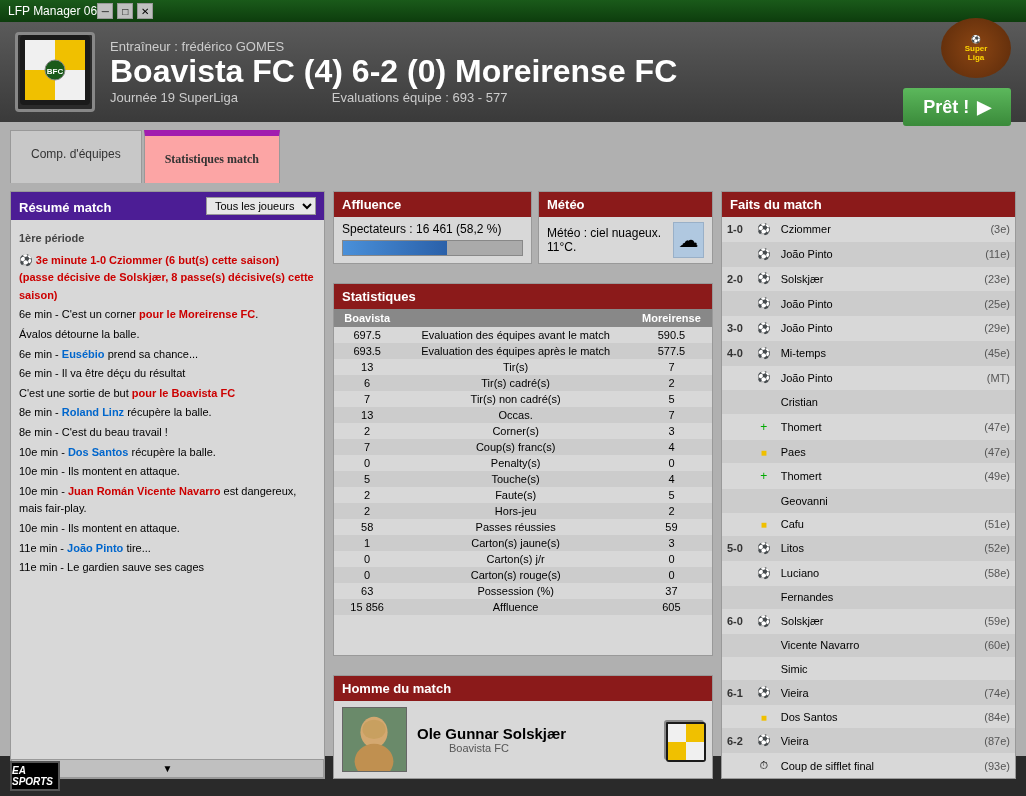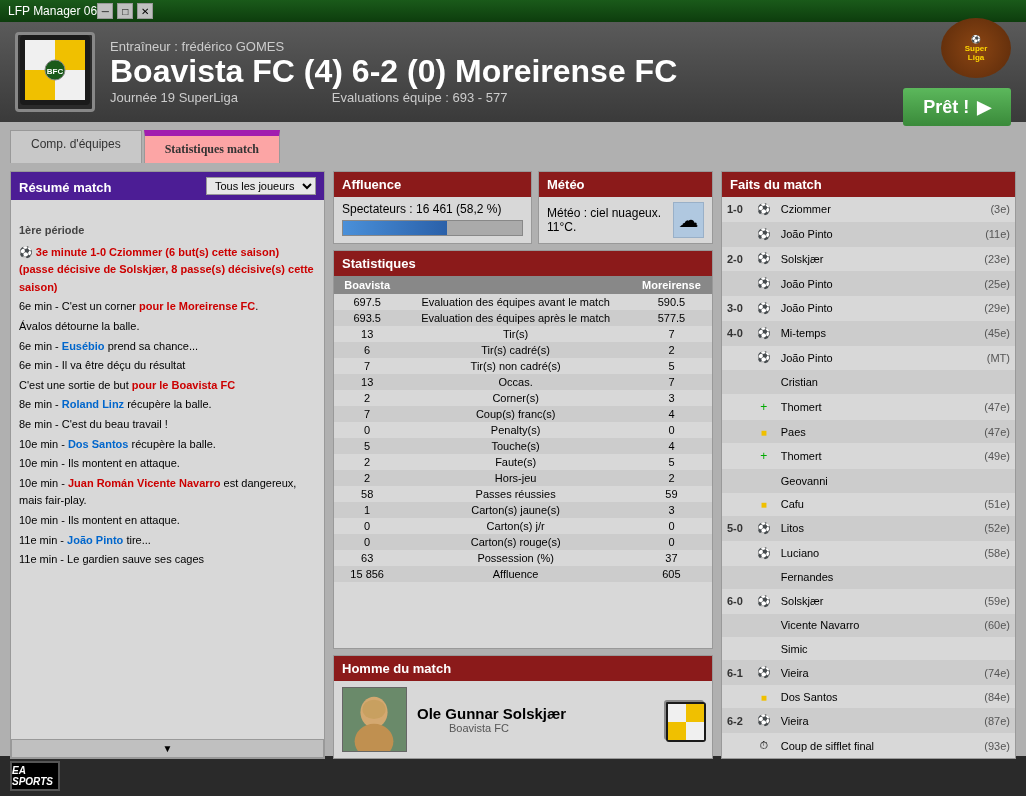--- a/index.html
+++ b/index.html
@@ -87,21 +87,21 @@
       height: calc(796px - 22px - 100px - 40px);
     }
 
     
     #tabs {
       display: flex;
       gap: 2px;
       margin-bottom: 8px;
     }
     .tab {
-      padding: 6px 20px;
+      padding: 16px 20px;
       background: #c8c8c8;
       border: 1px solid #999;
       border-bottom: none;
       cursor: pointer;
       font-size: 12px;
       color: #333;
     }
     .tab.active {
       background: #fca5a5;
       border-top: 6px solid #a21caf;
@@ -133,21 +133,21 @@
     }
     #left-header select {
       font-size: 11px;
       padding: 1px 4px;
       background: #e8e8e8;
       border: 1px solid #999;
     }
     #left-content {
       flex: 1;
       overflow-y: auto;
-      padding: 18px 8px;
+      padding: 6px 8px;
       font-size: 11px;
       line-height: 1.6;
     }
     .periode-header {
       font-weight: bold;
       color: #444;
       margin-top: 4px;
       margin-bottom: 4px;
     }
     .event-text { margin-bottom: 2px; }
@@ -158,21 +158,21 @@
       border: 1px solid #999;
       text-align: center;
       padding: 3px;
       cursor: pointer;
       font-size: 10px;
     }
 
     
     #middle-panel {
       width: 380px;
-      display: flex; flex-direction: column; gap: 6px;
+      display: flex; flex-direction: column; gap: 19px;
     }
     .panel-header {
       background: #8b1a1a;
       color: white;
       padding: 5px 8px;
       font-weight: bold;
       font-size: 13px;
     }
     #affluence-body { padding: 5px 8px; }
     #affluence-text { font-size: 12px; margin-bottom: 4px; }

